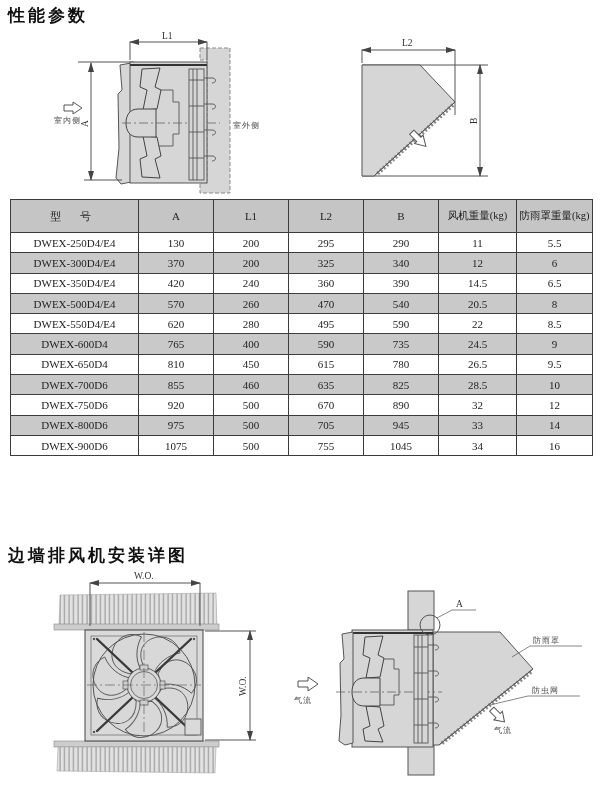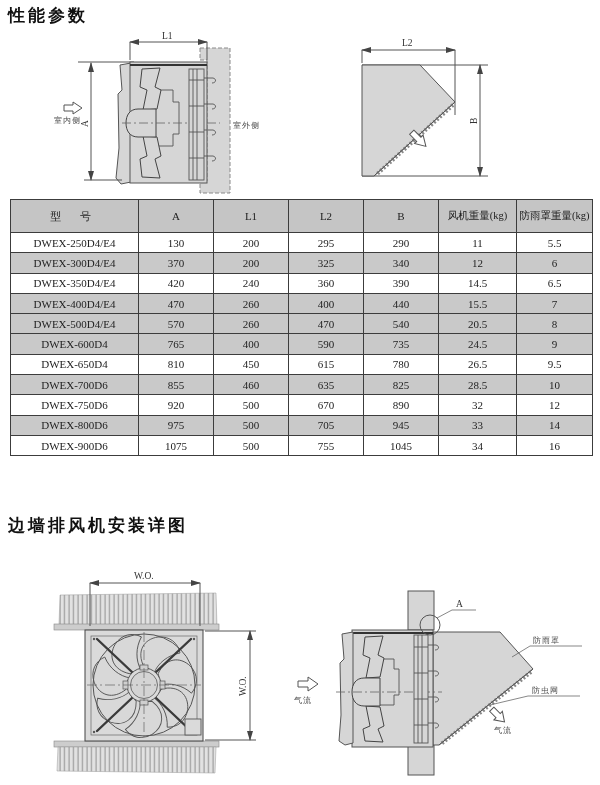--- a/index.html
+++ b/index.html
@@ -1,20 +1,20 @@
 <!DOCTYPE html>
 <html><head>
 <meta charset="utf-8">
 <style>
   html,body{margin:0;padding:0;background:#fff;}
   #page{position:relative;width:600px;height:785px;background:#ffffff;overflow:hidden;
         font-family:"Liberation Sans",sans-serif;color:#1a1a1a;}
   .sec-title{position:absolute;left:8px;font-size:17px;font-weight:bold;letter-spacing:3px;color:#111;}
   #title1{top:4px;}
-  #title2{top:514px;}
+  #title2{top:544px;}
   svg{position:absolute;overflow:visible;}
   #diag-tl{left:50px;top:30px;}
   #diag-tr{left:340px;top:30px;}
   #diag-bl{left:40px;top:568px;}
   #diag-br{left:290px;top:575px;}
   table#spec{position:absolute;left:10px;top:199px;width:582px;border-collapse:collapse;
         font-family:"Liberation Serif",serif;font-size:11px;color:#222;
         border:1px solid #3c3c3c;table-layout:fixed;padding-left:16px;}
   table#spec th,table#spec td{border:1px solid #3c3c3c;text-align:center;padding:0;overflow:hidden;white-space:nowrap;}
   table#spec thead th{height:32px;background:#c5c5c5;font-weight:normal;font-size:11px;}
@@ -176,36 +176,36 @@
         <tr>
           <td>DWEX-350D4/E4</td>
           <td>420</td>
           <td>240</td>
           <td>360</td>
           <td>390</td>
           <td>14.5</td>
           <td>6.5</td>
         </tr>
         <tr class="stripe">
-          <td>DWEX-400D4/E4</td>
-          <td>470</td>
-          <td>260</td>
-          <td>400</td>
-          <td>440</td>
-          <td>15.5</td>
-          <td>7</td>
-        </tr>
-        <tr class="stripe">
           <td>DWEX-500D4/E4</td>
           <td>570</td>
           <td>260</td>
           <td>470</td>
           <td>540</td>
           <td>20.5</td>
           <td>8</td>
+        </tr>
+        <tr>
+          <td>DWEX-550D4/E4</td>
+          <td>620</td>
+          <td>280</td>
+          <td>495</td>
+          <td>590</td>
+          <td>22</td>
+          <td>8.5</td>
         </tr>
         <tr class="stripe">
           <td>DWEX-600D4</td>
           <td>765</td>
           <td>400</td>
           <td>590</td>
           <td>735</td>
           <td>24.5</td>
           <td>9</td>
         </tr>

